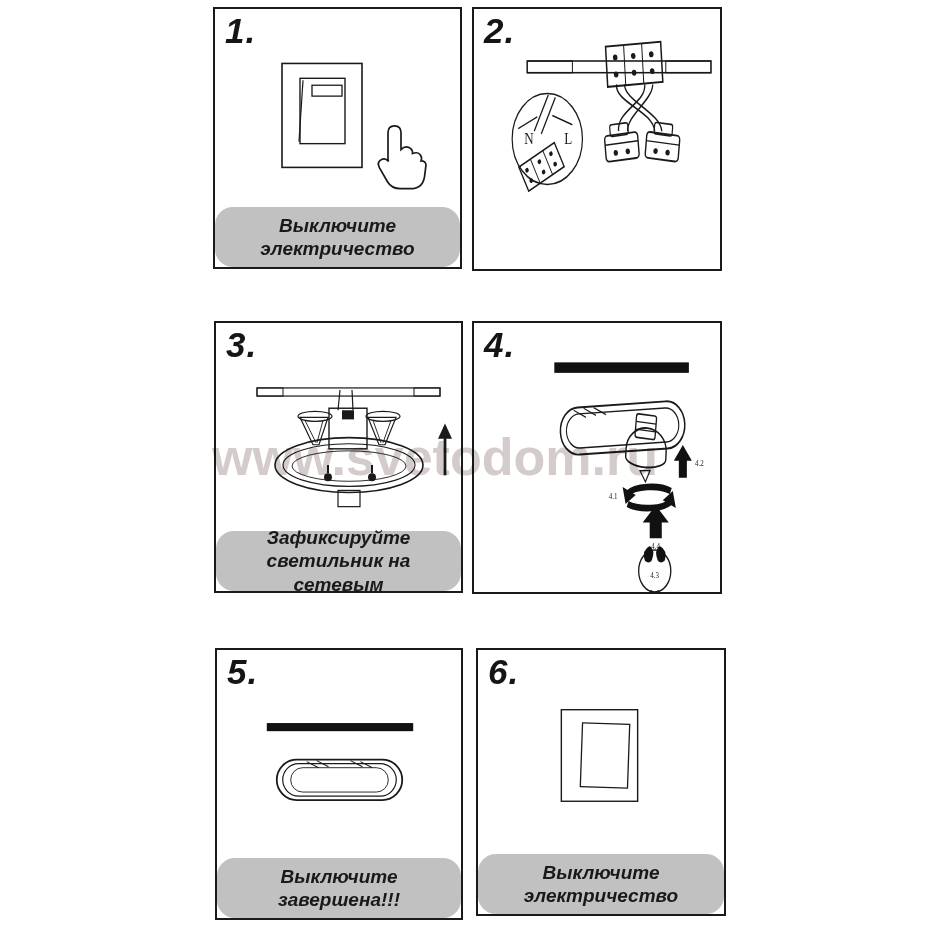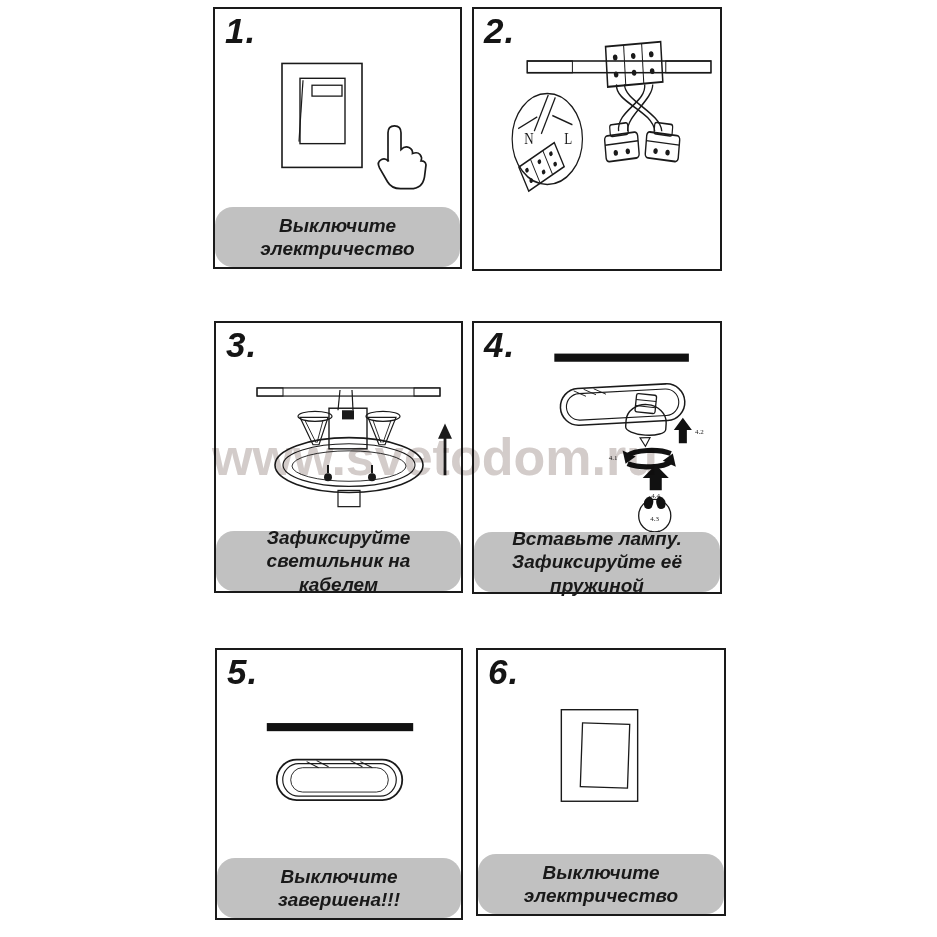--- a/index.html
+++ b/index.html
@@ -171,21 +171,21 @@
         <circle cx="156" cy="152" r="4" fill="#1a1a1a"></circle>
         <rect class="ln" x="122" y="165" width="22" height="16" fill="#fff" stroke-width="1.2"></rect>
       </g>
       <g>
         <line class="ln" x1="229" y1="150" x2="229" y2="113" stroke-width="2.8"></line>
         <polygon points="222,114 236,114 229,99" fill="#1a1a1a"></polygon>
       </g>
     </svg>
   </div>
   <div class="caption">Зафиксируйте
-светильник на кабелем</div>
+светильник на сетевым</div>
 </div>
 
 <div class="panel" id="panel-4">
   <div class="step-num">4.</div>
   <div class="art">
     <svg viewBox="0 0 245 205" preserveAspectRatio="none">
       <rect x="80" y="30" width="134" height="8" fill="#111"></rect>
       <g transform="rotate(-3 148 80)">
         <rect class="ln" x="86" y="62" width="124" height="36" rx="18" fill="#fff" stroke-width="1.5"></rect>
         <rect class="ln" x="92" y="67" width="112" height="26" rx="13" stroke-width="1.1"></rect>
@@ -219,22 +219,20 @@
       <text class="sub" x="181" y="172" text-anchor="middle" font-size="6.5">4.4</text>
       <g>
         <circle class="ln" cx="180" cy="189" r="16" fill="#fff" stroke-width="1.3"></circle>
         <path d="M170,181 q-3,-8 5,-11 q6,3 2,11 q-3,3 -7,0 z" fill="#111"></path>
         <path d="M190,181 q3,-8 -5,-11 q-6,3 -2,11 q3,3 7,0 z" fill="#111"></path>
         <path class="ln" d="M176,204 q4,3 8,0" stroke-width="1.1"></path>
       </g>
       <text class="sub" x="180" y="194" text-anchor="middle" font-size="6.5">4.3</text>
     </svg>
   </div>
-  <div class="caption">Вставьте лампу.
-Зафиксируйте её пружиной</div>
 </div>
 
 <div class="panel" id="panel-5">
   <div class="step-num">5.</div>
   <div class="art">
     <svg viewBox="0 0 245 205" preserveAspectRatio="none">
       <rect x="50" y="72" width="147" height="8" fill="#111"></rect>
       <g>
         <rect class="ln" x="60" y="108" width="126" height="40" rx="20" fill="#fff" stroke-width="1.8"></rect>
         <rect class="ln" x="66" y="112" width="114" height="32" rx="16" stroke-width="1.2"></rect>

